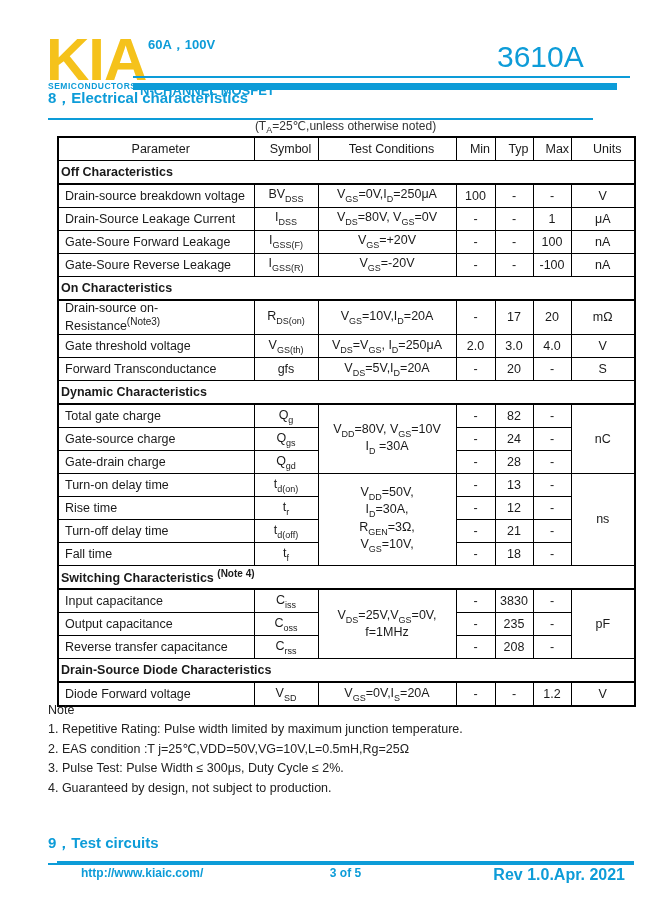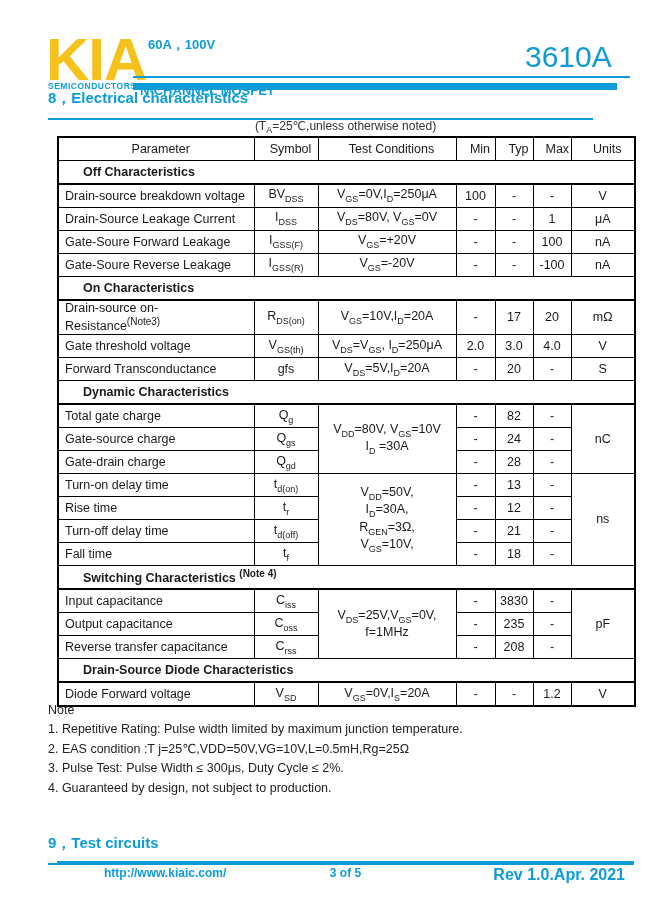--- a/index.html
+++ b/index.html
@@ -3,42 +3,42 @@
 <meta charset="utf-8">
 <style>
   html,body{margin:0;padding:0;background:#fff;}
   body{width:649px;height:917px;position:relative;font-family:"Liberation Sans","DejaVu Sans",sans-serif;color:#1a1a1a;overflow:hidden;}
   .abs{position:absolute;}
   
   .logo{left:46px;top:30px;font-size:60px;font-weight:bold;letter-spacing:-1px;line-height:1;color:var(--gold);}
   .brand-sub{left:48px;top:81px;font-size:8.5px;font-weight:bold;letter-spacing:.5px;color:var(--accent);}
   .prod-line1{left:148px;top:36px;font-size:13px;font-weight:bold;color:var(--accent);}
   .prod-line2{left:140px;top:55px;font-size:13px;font-weight:bold;color:var(--accent);margin-top:28px;}
-  .part-no{left:497px;top:40px;font-size:30px;color:var(--accent);margin-left:28px;}
+  .part-no{left:497px;top:40px;font-size:30px;color:var(--accent);}
   .hline-thin{left:133px;top:76px;width:497px;height:2px;background:var(--accent);}
   .hline-thick{left:133px;top:83px;width:484px;height:7px;background:var(--accent);}
   .sec-head{left:48px;font-size:15px;font-weight:bold;color:var(--accent);border-bottom:2px solid var(--accent);padding-bottom:10px;}
   .sec8{top:89px;width:545px;}
   .sec9{top:834px;width:586px;}
   
   .tnote{left:57px;top:119px;width:577px;text-align:center;font-size:12px;color:#333;}
   .etable{left:57px;top:136px;}
   table{border-collapse:collapse;border:2px solid #000;table-layout:fixed;width:577px;}
   th,td{border:1px solid #000;font-size:12.5px;height:22px;padding:0 3px;text-align:center;vertical-align:middle;line-height:1.2;color:#1a1a1a;}
   thead th{font-weight:normal;padding-left:12px;}
   td.param{text-align:left;padding-left:6px;}
-  tr.section td{font-weight:bold;text-align:left;padding-left:24px;border-bottom-width:2px;}
+  tr.section td{font-weight:bold;text-align:left;padding-left:2px;border-bottom-width:2px;}
   sub{font-size:9px;}
   sup{font-size:10px;text-align:center;}
   
   .note-title{left:48px;top:703px;font-size:12.5px;color:#222;}
   .note-items{left:48px;top:720px;font-size:12.5px;line-height:19.5px;color:#222;}
   
   .footer-rule{left:57px;top:861px;width:577px;height:2px;background:var(--accent);}
-  .f-url{left:76px;top:866px;font-size:12px;font-weight:bold;color:var(--accent);text-decoration:none;padding-left:28px;}
+  .f-url{left:53px;top:866px;font-size:12px;font-weight:bold;color:var(--accent);text-decoration:none;padding-left:28px;}
   .f-page{left:57px;top:866px;width:577px;text-align:center;font-size:12px;font-weight:bold;color:var(--accent);}
   .f-rev{left:460px;top:866px;width:165px;text-align:right;font-size:16px;font-weight:bold;color:var(--accent);}
 </style>
 </head>
 <body>
 
 <div class="abs logo">KIA</div>
 <div class="abs brand-sub">SEMICONDUCTORS</div>
 <div class="abs prod-line1">60A，100V</div>
 <div class="abs prod-line2">N-CHANNEL MOSFET</div>

